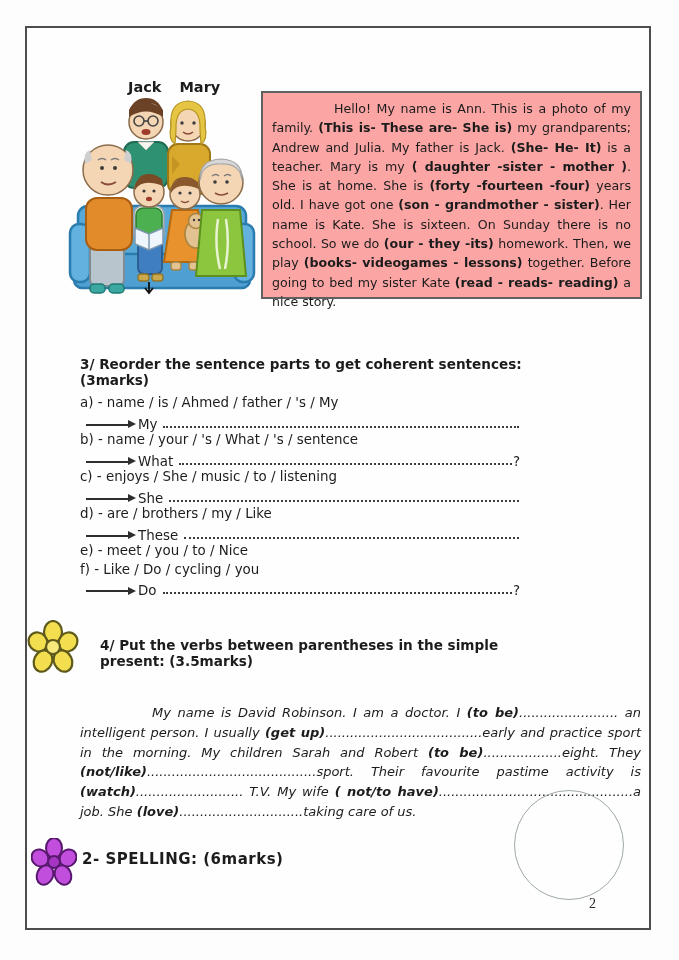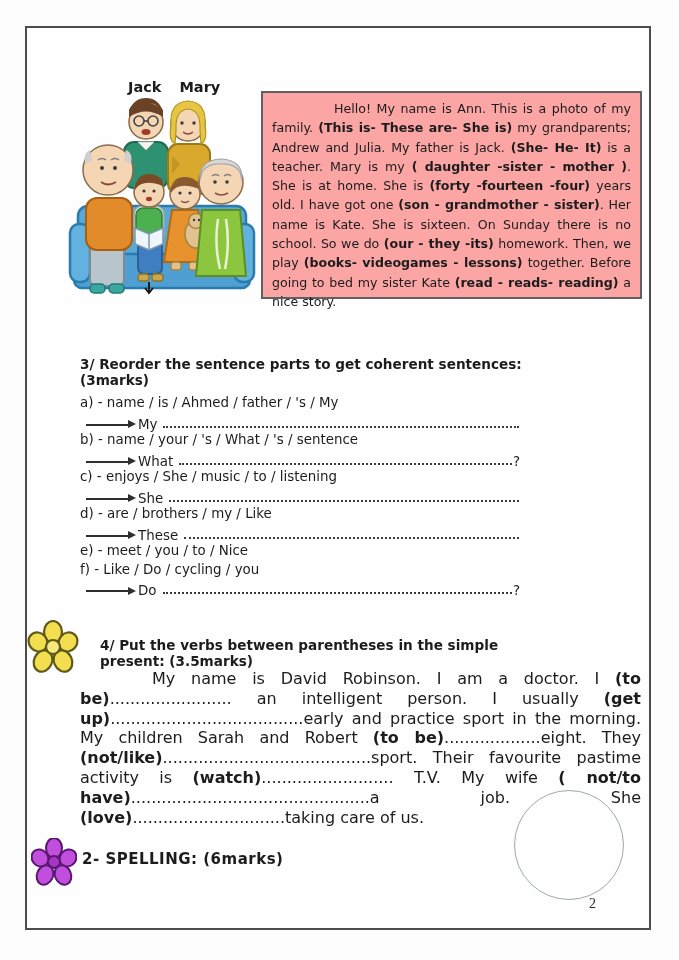--- a/index.html
+++ b/index.html
@@ -36,22 +36,22 @@
   .leader { flex:1 1 auto; border-bottom:2px dotted #3a3a3a; margin:0 1px 4px 1px; }
   .endch { font-size:13.4px; }
   .ex3-item { margin-bottom:0.5px; }
 
   
   .flower-yellow { position:absolute; left:27px; top:620px; }
   .flower-purple { position:absolute; left:31px; top:838px; }
 
   
   .ex4-title { position:absolute; left:80px; top:637px; font-size:13.6px; font-weight:bold;margin-left:20px; }
-  .ex4-para { position:absolute; left:80px; top:669px; width:561px;
-    font-size:16px; line-height:19.8px; text-align:justify; }
+  .ex4-para { position:absolute; left:80px; top:703px; width:561px;
+    font-size:13px; line-height:19.8px; text-align:justify;font-style:italic; }
   .ex4-para .inner { text-indent:72px; }
 
   
   .spelling-title { position:absolute; left:82px; top:850px; font-size:15px; font-weight:bold; letter-spacing:0.5px; }
 
   
   .stamp-circle { position:absolute; left:514px; top:790px; width:110px; height:110px;
     border:1.5px solid #9fa8ab; border-radius:50%; background:transparent; }
   .page-number { position:absolute; left:589px; top:896px; font-size:14px;
     font-family:"Liberation Serif", serif; color:#2a2a2a; }

